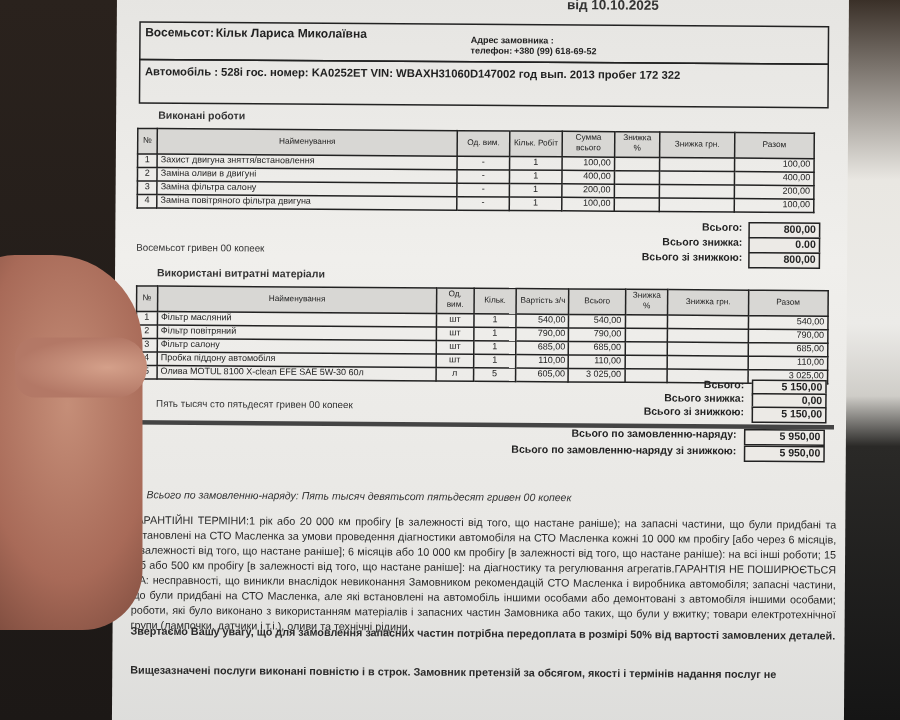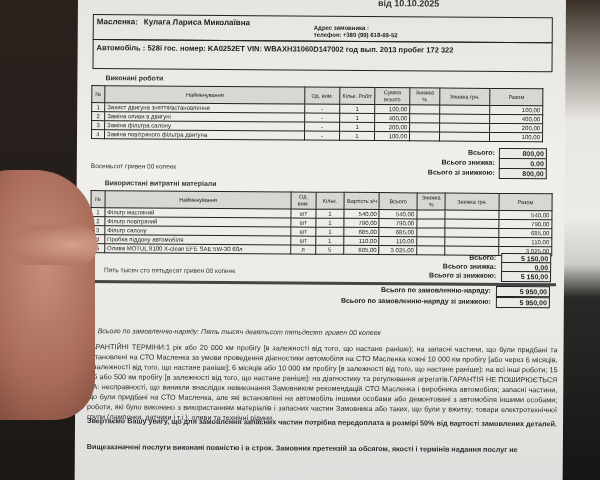--- a/index.html
+++ b/index.html
@@ -49,22 +49,22 @@
 </head>
 <body>
 
 <div class="bg-left"></div>
 <div class="bg-right"></div>
 
 <div class="paper">
   <div class="date">від 10.10.2025</div>
 
   <div class="box hdr1">
-    <span class="t b" style="left:3px;top:2px;">Масленка:</span>
-    <span class="t b" style="left:50px;top:2px;">Кулага Лариса Миколаївна</span>
+    <span class="t b" style="left:3px;top:2px;">Восемьсот:</span>
+    <span class="t b" style="left:50px;top:2px;">Кільк Лариса Миколаївна</span>
     <span class="t small b" style="left:220px;top:8px;">Адрес замовника :</span>
     <span class="t small b" style="left:220px;top:15px;">телефон:</span>
     <span class="t small b" style="left:249px;top:15px;">+380 (99) 618-69-52</span>
   </div>
   <div class="box hdr2">
     <span class="t b" style="left:3px;top:3px;font-size:7.5px;">Автомобіль : 528i  гос. номер:  KA0252ET   VIN: WBAXH31060D147002 год вып. 2013 пробег 172 322</span>
   </div>
 
   <div class="sec" style="left:28px;top:78px;">Виконані роботи</div>
   <table class="grid" style="left:14px;top:89px;width:452px;">

